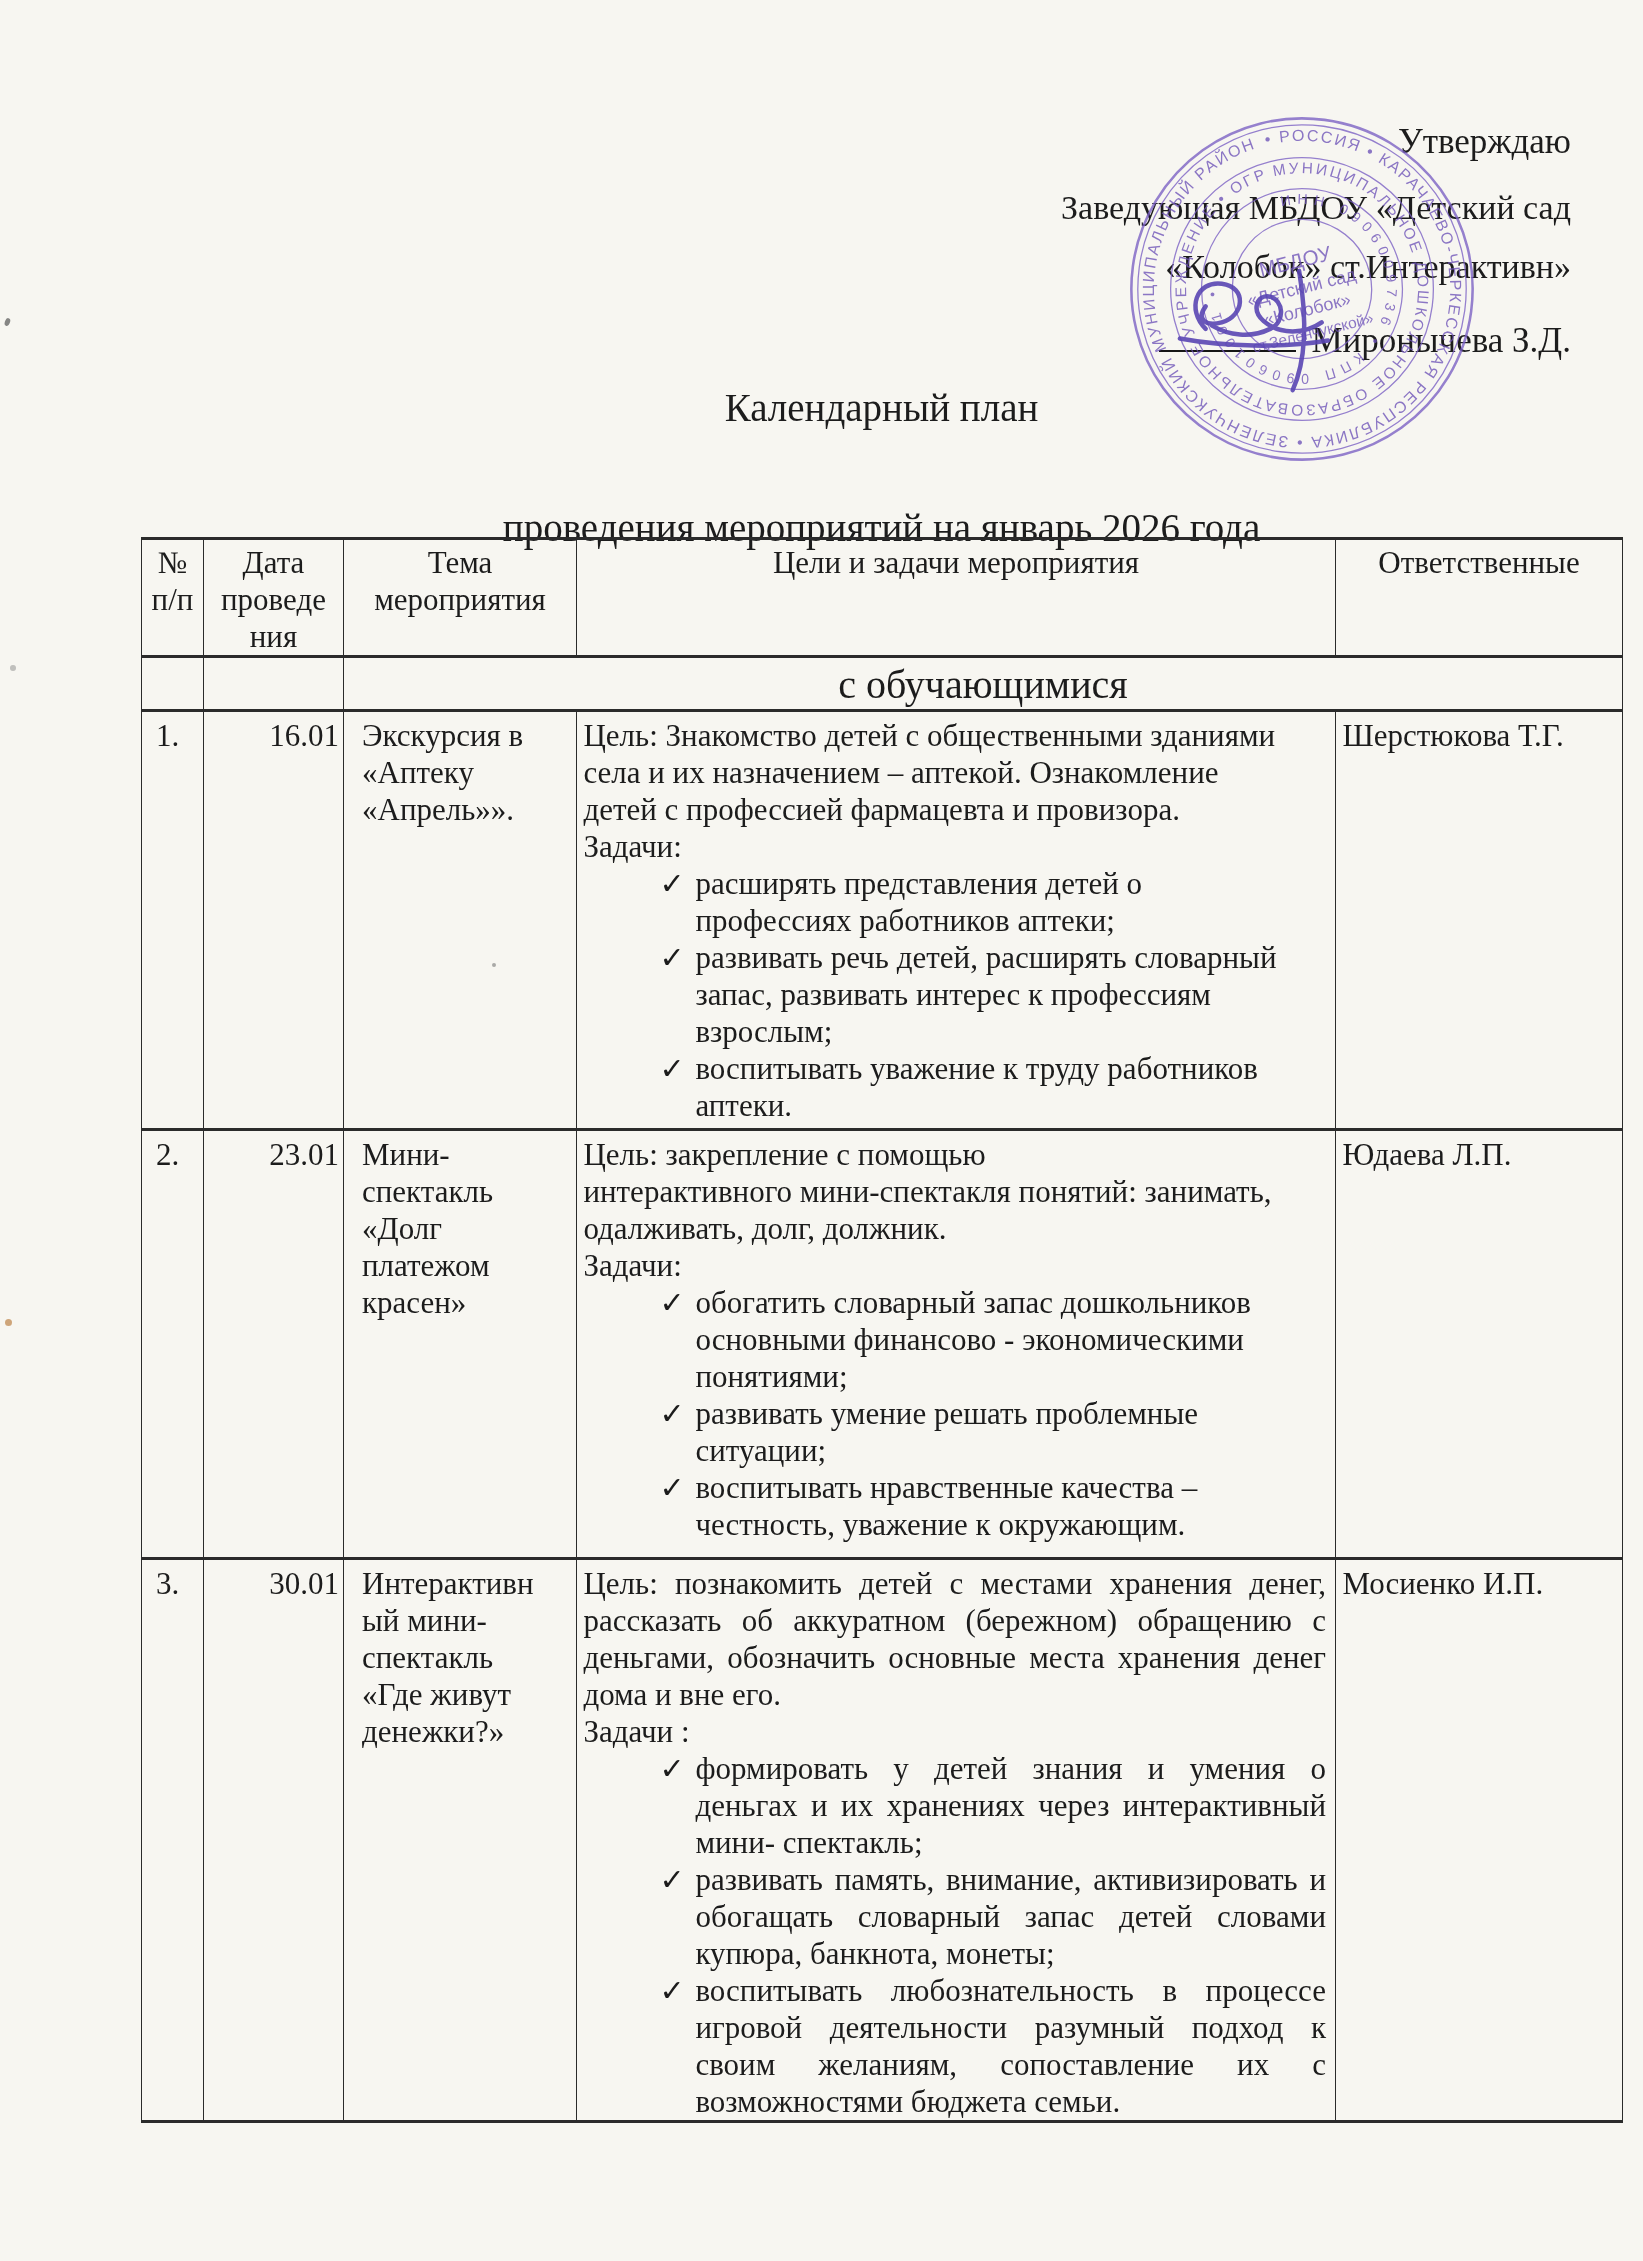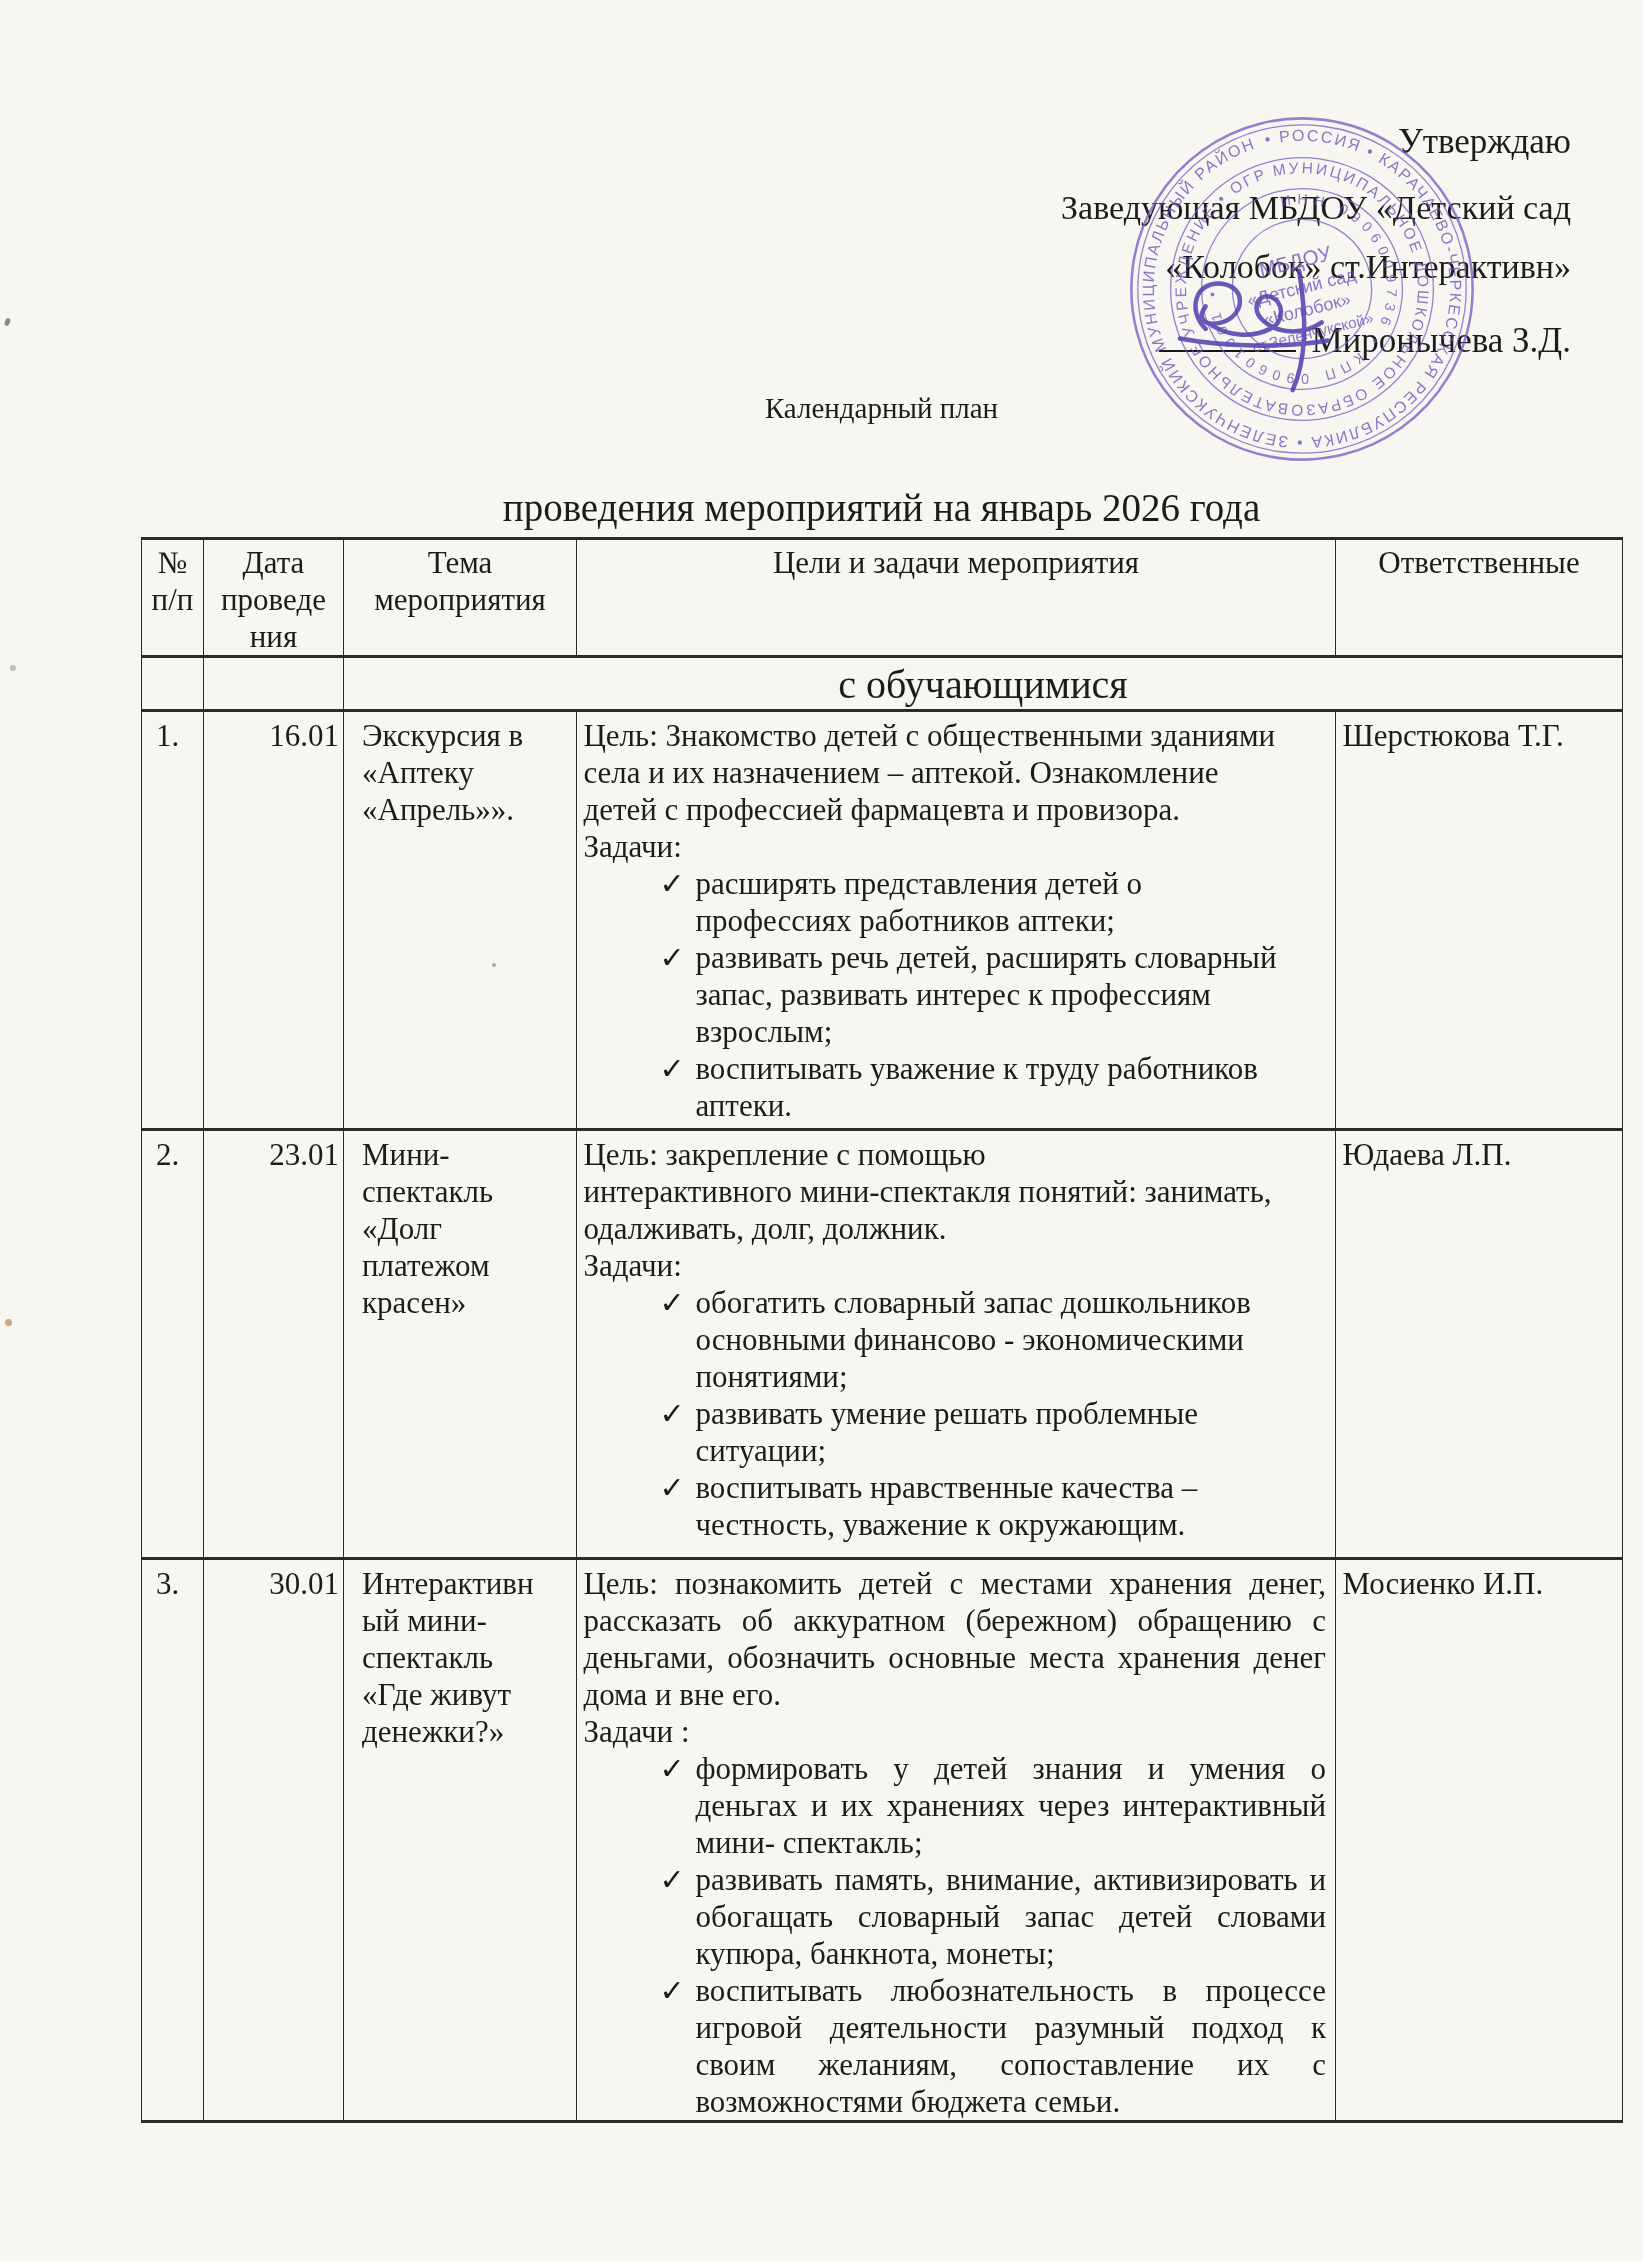--- a/index.html
+++ b/index.html
@@ -63,21 +63,21 @@
 
   
   .title-block {
     position: absolute;
     left: 141px;
     top: 385px;
     width: 1481px;
     text-align: center;
     z-index: 1;
   }
-  .title-block .t1 { font-size: 29px; line-height: 46px; margin-bottom: 54px; }
+  .title-block .t1 { font-size: 39px; line-height: 46px; margin-bottom: 74px; }
   .title-block .t2 { font-size: 39px; line-height: 46px; }
 
   
   table.plan {
     position: absolute;
     left: 141px;
     top: 537px;
     width: 1481px;
     border-collapse: collapse;
     table-layout: fixed;

